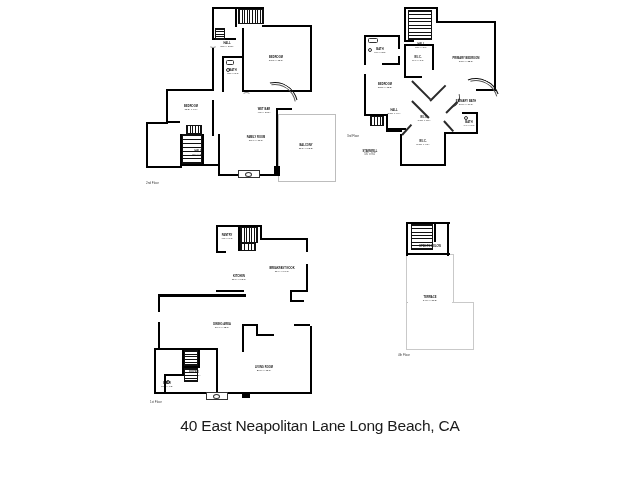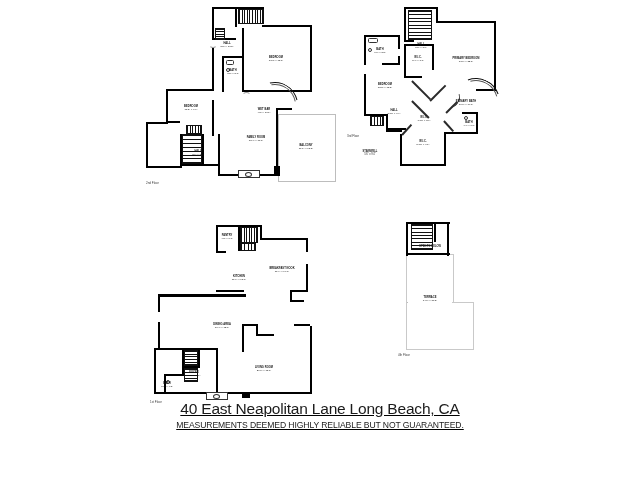--- a/index.html
+++ b/index.html
@@ -449,18 +449,17 @@
       <span class="nm">OPEN TO BELOW</span>
     </div>
     <div class="lbl" style="left:32px;top:76px;">
       <span class="nm">TERRACE</span>
         <span class="dim">14'1" x 30'8"</span>
     </div>
 
     <div class="floor-tag" style="left:0px;top:133px;">4th Floor</div>
   </div>
 
-  <div id="title-block" style="top:400px;text-decoration:underline;">
+  <div id="title-block" style="top:417px;">
     <div id="addr">40 East Neapolitan Lane Long Beach, CA</div>
-    <div id="disc">MEASUREMENTS DEEMED HIGHLY RELIABLE BUT NOT GUARANTEED.</div>
   </div>
 
 </div>
 
 </body></html>

